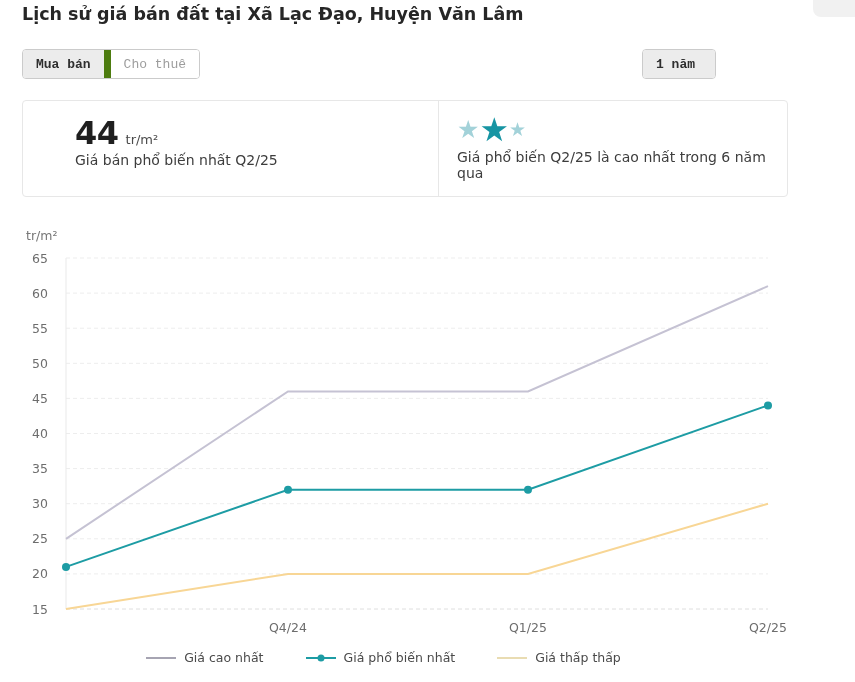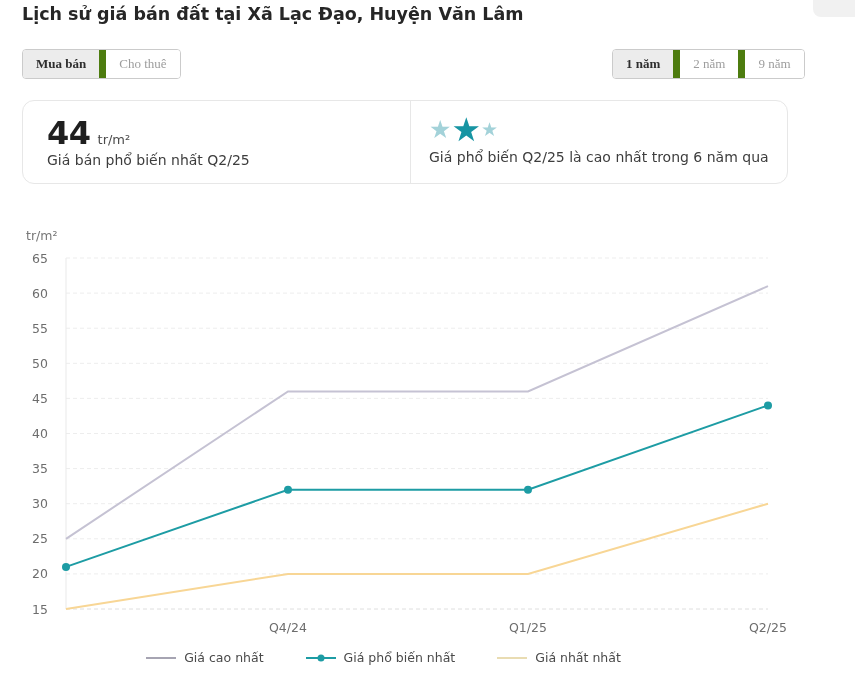--- a/index.html
+++ b/index.html
@@ -8,28 +8,28 @@
   .stage { position:relative; width:855px; height:682px; background:#fff; }
 
   .title { position:absolute; left:22px; top:4px; font-size:17.5px; font-weight:700; color:#262626;text-align:right; }
 
   .partial-btn { position:absolute; right:-8px; top:-11px; width:50px; height:28px;
                  background:#f1f1f1; border-radius:8px; }
 
   .seg-group { position:absolute; display:flex; border:1px solid #cbcbcb; border-radius:4px;
                overflow:hidden; background:#fff; height:30px; }
   .seg-group.mode { left:22px; top:49px; }
-  .seg-group.range { left:612px; top:49px; }
+  .seg-group.range { left:642px; top:49px;flex-direction:column; }
   .seg { border:none; background:#fff; color:#9d9d9d; font-size:13px; padding:8px 13px;
-         height:100%; cursor:pointer; font-family:Liberation Serif, serif; display:flex; align-items:center; }
+         height:100%; cursor:pointer; font-family:Liberation Mono, monospace; display:flex; align-items:center; }
   .seg + .seg { border-left:7px solid #4d7c0f; }
   .seg.active { background:#ececec; color:#2e2e2e; font-weight:700; }
 
-  .card { position:absolute; left:22px; top:100px; width:766px; height:84px;
-          border:1px solid #e7e7e7; border-radius:12px; display:flex; background:#fff; }
+  .card { position:absolute; left:22px; top:100px; width:766px; height:97px;
+          border:1px solid #e7e7e7; border-radius:4px; display:flex; background:#fff;padding-left:28px; }
   .card-left { width:388px; border-right:1px solid #e7e7e7; padding:13px 0 0 24px; }
   .card-right { flex:1; padding:8px 0 0 18px; }
   .price-row { display:flex; align-items:baseline; gap:7px; }
   .price-value { font-size:32px; font-weight:700; color:#1f1f1f; letter-spacing:-0.5px; }
   .price-unit { font-size:13px; color:#4a4a4a; }
   .card-caption { font-size:14px; color:#3d3d3d; }
   .stars { display:flex; align-items:center; height:40px; }
   .star { line-height:1; }
   .star.light { color:#a3d2d9; }
   .star.dark  { color:#1795a3; }
@@ -134,17 +134,17 @@
         <span class="legend-label">Giá cao nhất</span>
       </div>
       <div class="legend-item">
         <span class="legend-swatch" style="background: rgb(29, 156, 164);">
           <span class="legend-dot" style="background: rgb(29, 156, 164);"></span>
         </span>
         <span class="legend-label">Giá phổ biến nhất</span>
       </div>
       <div class="legend-item">
         <span class="legend-swatch" style="background: rgb(233, 220, 178);"></span>
-        <span class="legend-label">Giá nhất nhất</span>
+        <span class="legend-label">Giá thấp thấp</span>
       </div>
     </div>
 
 </div>
 
 </body></html>

